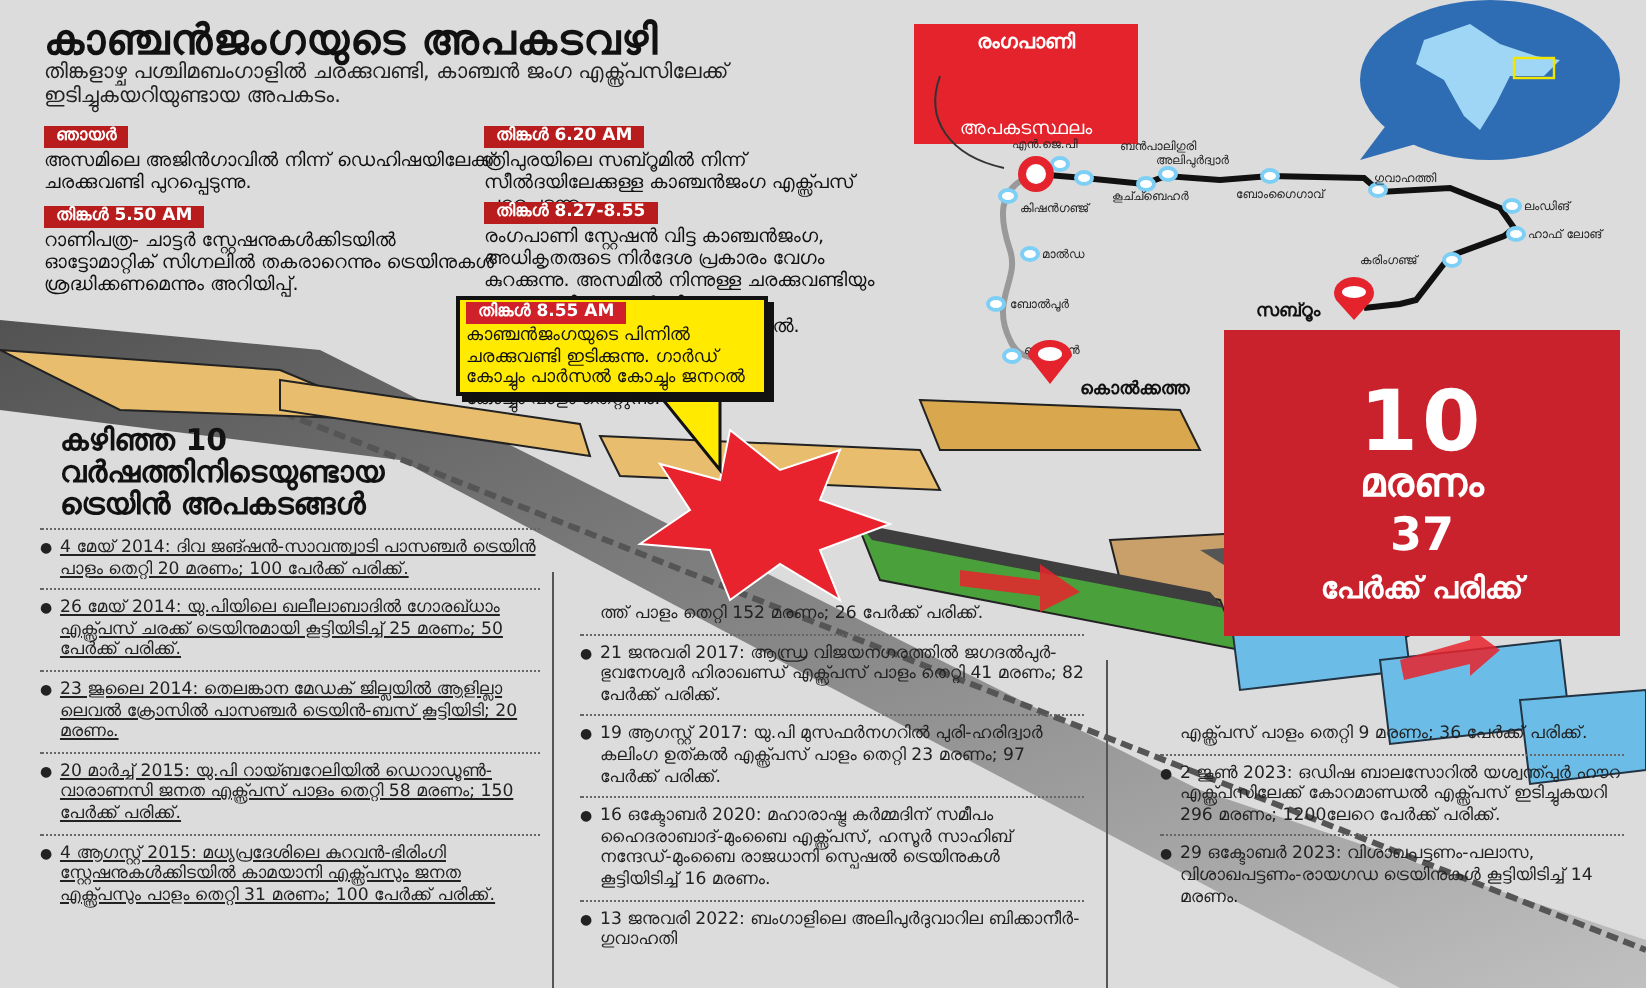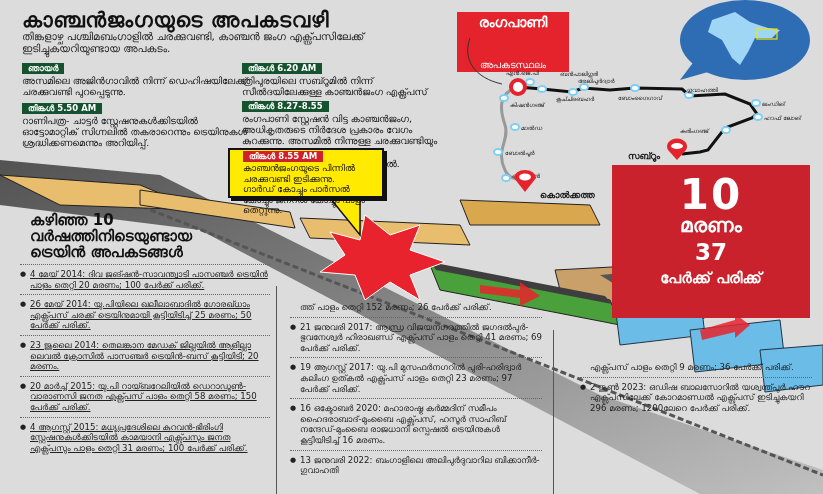--- a/index.html
+++ b/index.html
@@ -1,33 +1,33 @@
 <!DOCTYPE html>
 <html><head>
 <meta charset="utf-8">
 <style>
   * { box-sizing: border-box; margin: 0; padding: 0; }
   html, body { width: 823px; height: 494px; overflow: hidden; }
   body { background: #dcdcdc; font-family: "DejaVu Sans", sans-serif; color: #111; position: relative; }
   .abs { position: absolute; }
   .title { left: 22px; top: 8px; font-size: 21px; font-weight: bold; letter-spacing: 0.5px; color: #111; }
   .subtitle { left: 22px; top: 30px; width: 420px; font-size: 10.5px; line-height: 12px; color: #222; }
-  .tag { display: inline-block; background: #14532d; color: #fff; font-size: 8.5px; padding: 0 6px; line-height: 11px; font-weight: bold; }
+  .tag { display: inline-block; background: #b91c1c; color: #fff; font-size: 8.5px; padding: 0 6px; line-height: 11px; font-weight: bold; }
   .tag.red { background: #d0202a; }
   .step { font-size: 9.5px; line-height: 11.2px; color: #111; }
   .step p { margin-top: 1px; }
-  .callout { left: 228px; top: 148px; width: 156px; height: 50px; background: #ffea00; border: 2px solid #111; box-shadow: 3px 3px 0 #111; padding: 1px 13px; }
+  .callout { left: 228px; top: 148px; width: 156px; height: 50px; background: #ffea00; border: 2px solid #111; box-shadow: 3px 3px 0 #111; padding: 1px 3px; }
   .callout .step { font-size: 9px; line-height: 10.5px; }
   .stats { left: 612px; top: 165px; width: 198px; height: 153px; background: #c9222c; color: #fff; text-align: center; }
-  .stats .big { font-size: 42px; font-weight: bold; line-height: 40px; margin-top: 10px; letter-spacing: 2px; }
+  .stats .big { font-size: 42px; font-weight: bold; line-height: 40px; margin-top: 26px; letter-spacing: 2px; }
   .stats .mid { font-size: 20px; font-weight: bold; line-height: 20px; }
   .stats .big2 { font-size: 23px; font-weight: bold; line-height: 34px; }
   .stats .sm { font-size: 15px; font-weight: bold; line-height: 18px; }
   .place-label { left: 457px; top: 12px; width: 112px; background: #e4232d; color: #fff; text-align: center; padding: 2px 0; }
-  .place-label .n { font-size: 14px; font-weight: bold; line-height: 16px; }
+  .place-label .n { font-size: 10px; font-weight: bold; line-height: 16px; }
   .place-label .s { font-size: 9.5px; line-height: 11px; margin-top: 29px; }
   .sec-title { left: 30px; top: 212px; font-size: 15px; font-weight: bold; line-height: 16px; }
   .list { font-size: 8.6px; line-height: 10.6px; color: #222; }
   .list .item { position: relative; padding-left: 10px; padding-bottom: 4px; margin-bottom: 4px; border-bottom: 1px dotted #666; }
   .list .item:last-child { border-bottom: none; }
   .list .item::before { content: "●"; position: absolute; left: 0; top: 0; font-size: 7px; }
   .list .item.cont::before { content: ""; }
   .col { border-top: 1px dotted #666; padding-top: 4px; text-decoration: underline; }
   .vline { width: 1px; background: #555; }
   .station { font-size: 6px; color: #222; position: absolute; white-space: nowrap; }
@@ -180,23 +180,24 @@
   <div class="item">4 മേയ് 2014: ദിവ ജങ്ഷൻ-സാവന്ത്വാടി പാസഞ്ചർ ട്രെയിൻ പാളം തെറ്റി 20 മരണം; 100 പേർക്ക് പരിക്ക്.</div>
   <div class="item">26 മേയ് 2014: യു.പിയിലെ ഖലീലാബാദിൽ ഗോരഖ്ധാം എക്സ്പ്രസ് ചരക്ക് ട്രെയിനുമായി കൂട്ടിയിടിച്ച് 25 മരണം; 50 പേർക്ക് പരിക്ക്.</div>
   <div class="item">23 ജൂലൈ 2014: തെലങ്കാന മേഡക് ജില്ലയിൽ ആളില്ലാ ലെവൽ ക്രോസിൽ പാസഞ്ചർ ട്രെയിൻ-ബസ് കൂട്ടിയിടി; 20 മരണം.</div>
   <div class="item">20 മാർച്ച് 2015: യു.പി റായ്ബറേലിയിൽ ഡെറാഡൂൺ-വാരാണസി ജനത എക്സ്പ്രസ് പാളം തെറ്റി 58 മരണം; 150 പേർക്ക് പരിക്ക്.</div>
   <div class="item">4 ആഗസ്റ്റ് 2015: മധ്യപ്രദേശിലെ കുറവൻ-ഭിരിംഗി സ്റ്റേഷനുകൾക്കിടയിൽ കാമയാനി എക്സ്പ്രസും ജനത എക്സ്പ്രസും പാളം തെറ്റി 31 മരണം; 100 പേർക്ക് പരിക്ക്.</div>
 </div>
 <div class="abs vline" style="left:276px;top:286px;height:208px"></div>
 
 <div class="abs list" style="left:290px;top:302px;width:252px">
   <div class="item cont">ത്ത് പാളം തെറ്റി 152 മരണം; 26 പേർക്ക് പരിക്ക്.</div>
-  <div class="item">21 ജനുവരി 2017: ആന്ധ്ര വിജയനഗരത്തിൽ ജഗദൽപുർ-ഭുവനേശ്വർ ഹിരാഖണ്ഡ് എക്സ്പ്രസ് പാളം തെറ്റി 41 മരണം; 69 പേർക്ക് പരിക്ക്.</div>
+  <div class="item">21 ജനുവരി 2017: ആന്ധ്ര വിജയനഗരത്തിൽ ജഗദൽപുർ-ഭുവനേശ്വർ ഹിരാഖണ്ഡ് എക്സ്പ്രസ് പാളം തെറ്റി 41 മരണം; 82 പേർക്ക് പരിക്ക്.</div>
   <div class="item">19 ആഗസ്റ്റ് 2017: യു.പി മുസഫർനഗറിൽ പുരി-ഹരിദ്വാർ കലിംഗ ഉത്കൽ എക്സ്പ്രസ് പാളം തെറ്റി 23 മരണം; 97 പേർക്ക് പരിക്ക്.</div>
   <div class="item">16 ഒക്ടോബർ 2020: മഹാരാഷ്ട്ര കർമ്മദിന് സമീപം ഹൈദരാബാദ്-മുംബൈ എക്സ്പ്രസ്, ഹസൂർ സാഹിബ് നന്ദേഡ്-മുംബൈ രാജധാനി സ്പെഷൽ ട്രെയിനുകൾ കൂട്ടിയിടിച്ച് 16 മരണം.</div>
   <div class="item">13 ജനുവരി 2022: ബംഗാളിലെ അലിപുർദുവാറില ബിക്കാനീർ-ഗുവാഹതി</div>
 </div>
 <div class="abs vline" style="left:553px;top:330px;height:164px"></div>
 
 <div class="abs list" style="left:580px;top:362px;width:232px">
   <div class="item cont">എക്സ്പ്രസ് പാളം തെറ്റി 9 മരണം; 36 പേർക്ക് പരിക്ക്.</div>
   <div class="item">2 ജൂൺ 2023: ഒഡിഷ ബാലസോറിൽ യശ്വന്ത്പുർ ഹൗറ എക്സ്പ്രസിലേക്ക് കോറമാണ്ഡൽ എക്സ്പ്രസ് ഇടിച്ചുകയറി 296 മരണം; 1200ലേറെ പേർക്ക് പരിക്ക്.</div>
+  <div class="item">29 ഒക്ടോബർ 2023: വിശാഖപട്ടണം-പലാസ, വിശാഖപട്ടണം-രായഗഡ ട്രെയിനുകൾ കൂട്ടിയിടിച്ച് 14 മരണം.</div>
 </div>
 
 </body></html>

